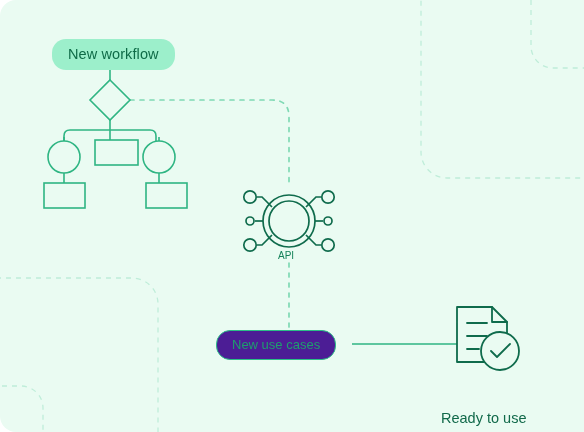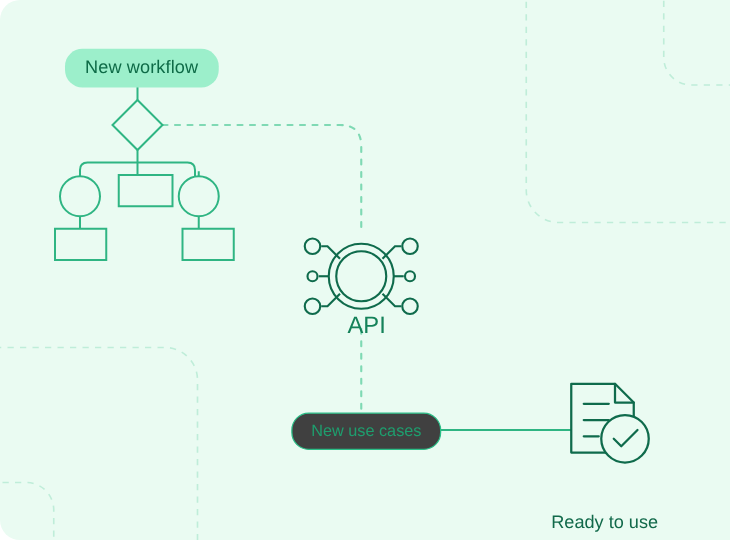--- a/index.html
+++ b/index.html
@@ -7,24 +7,24 @@
        font-family:"Liberation Sans","DejaVu Sans",sans-serif;}
   #canvas{position:relative;width:584px;height:432px;
           background:#EAFBF2;border-radius:16px;overflow:hidden;padding-left:48px;}
   #art{position:absolute;inset:0;}
   .lbl{position:absolute;white-space:nowrap;color:#13875C;}
   #pill-new-workflow{
     left:52px;top:39px;background:#9CEFCB;color:#0E6B47;
     padding:7px 16px 8px;border-radius:14px;font-size:14.5px;
     letter-spacing:.1px;}
   #pill-use-cases{
-    left:233px;top:330px;border:1.4px solid #2BBE87;color:#1E9E6E;
-    background:#404040;padding:6px 15px 7px;border-radius:14px;
+    left:216px;top:330px;border:1.4px solid #2BBE87;color:#1E9E6E;
+    background:#4c1d95;padding:6px 15px 7px;border-radius:14px;
     font-size:13px;}
-  #label-api{left:278px;top:250px;font-size:19px;color:#15825A;}
+  #label-api{left:278px;top:250px;font-size:10px;color:#15825A;}
   #label-ready{left:441px;top:374px;font-size:14.5px;color:#11694A;margin-top:36px;}
 </style>
 </head>
 <body>
 
 <div id="canvas">
 
   <svg id="art" viewBox="0 0 584 432" width="584" height="432">
 
     <g fill="none" stroke="#BFEDD9" stroke-width="1.3" stroke-dasharray="5 5">

